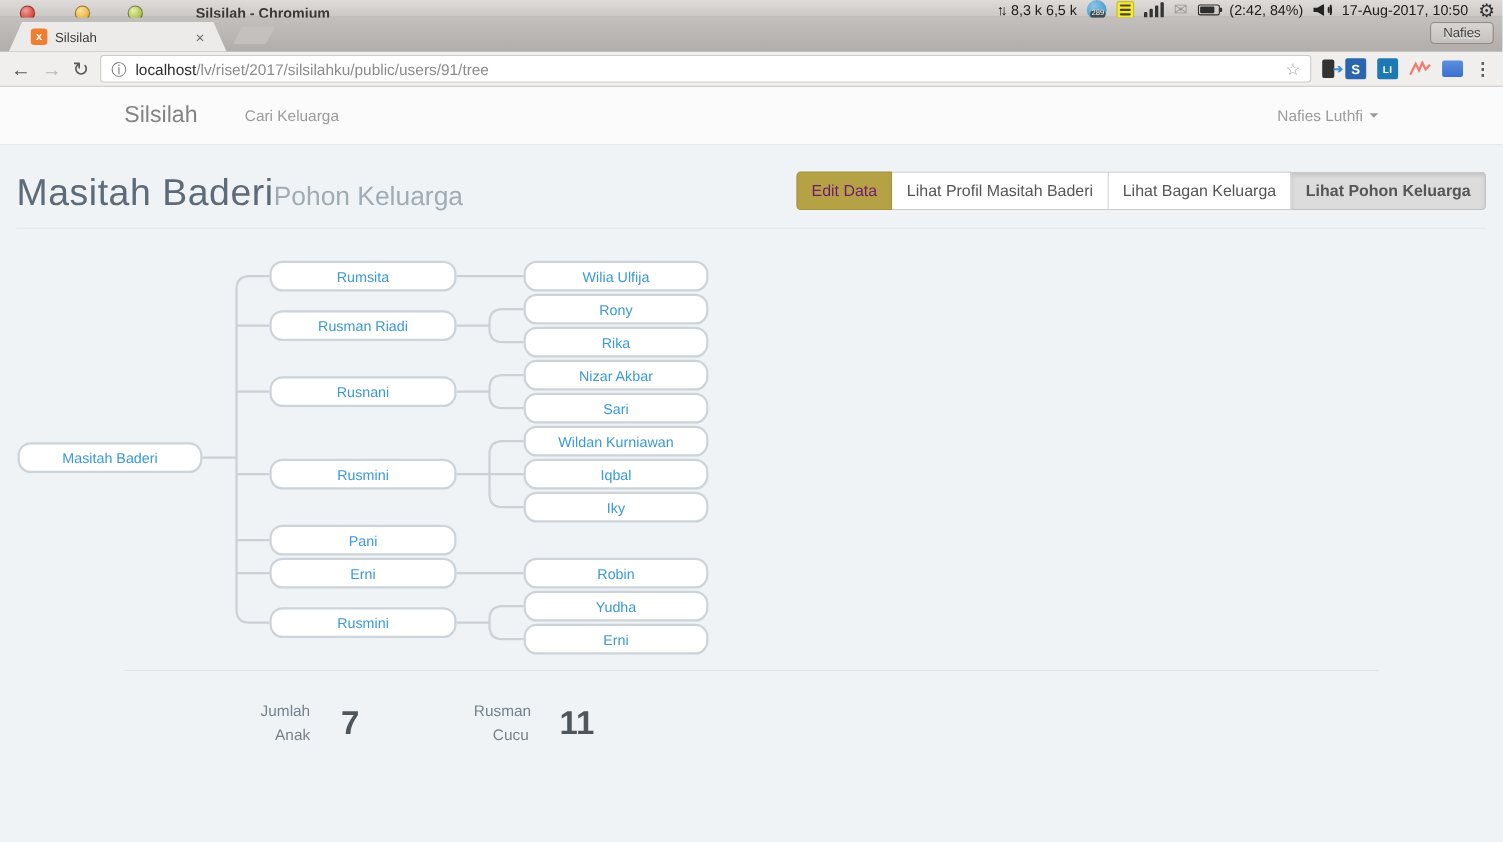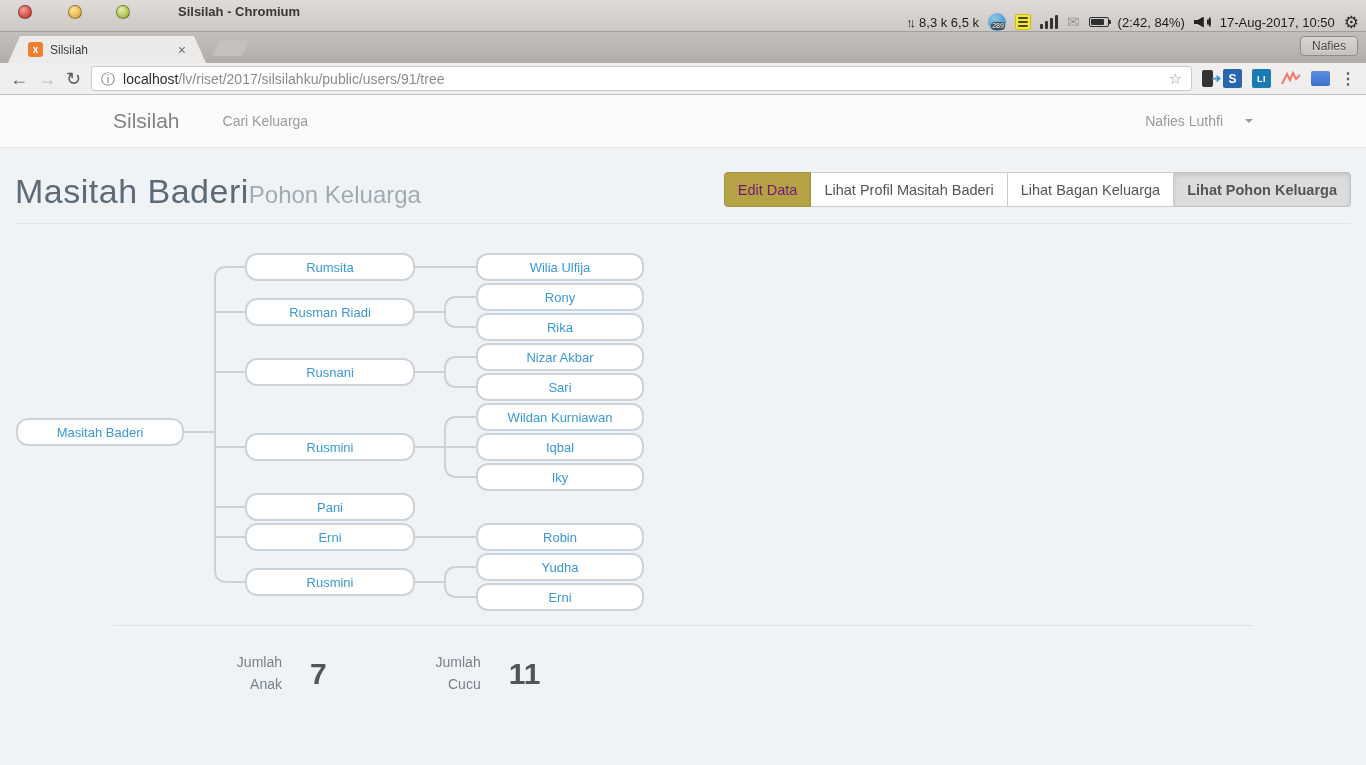--- a/index.html
+++ b/index.html
@@ -5,23 +5,23 @@
   * { box-sizing: border-box; }
   html,body { margin:0; padding:0; }
   body {
     width:1366px; height:765px; overflow:hidden;
     font-family:"Liberation Sans", sans-serif;
     background:#f0f3f6;
   }
 
   
   .os-bar{
-    height:32px; background:linear-gradient(#dedbd8,#cbc8c5);
+    height:16px; background:linear-gradient(#dedbd8,#cbc8c5);
     border-bottom:1px solid #a19e9b;
-    display:flex; align-items:flex-end; position:relative;
+    display:flex; align-items:flex-start; position:relative;
     font-size:13px; color:#1d1d1d;
   }
   .win-dot{ position:absolute; top:5px; width:14px; height:14px; border-radius:50%; border:1px solid rgba(0,0,0,.35); }
   .dot-close{ left:18px;  background:radial-gradient(circle at 35% 30%, #f0a09a, #d9534a 60%, #a83a33); }
   .dot-min  { left:68px;  background:radial-gradient(circle at 35% 30%, #fbe3a0, #edb94e 60%, #c08f2c); }
   .dot-max  { left:116px; background:radial-gradient(circle at 35% 30%, #e5f0b0, #b3c65a 60%, #85993a); }
   .os-title{ position:absolute; left:178px; top:4px; font-weight:bold; color:#3a3835; }
   .tray{ margin-left:auto; display:flex; align-items:center; gap:9px; padding-right:7px; }
   .tray-net{ display:flex; align-items:center; }
   .net-arrows{ font-weight:bold; letter-spacing:-3px; margin-right:6px; color:#111; }
@@ -81,21 +81,21 @@
   .ext-li{ background:#1d79b4; font-size:9px; letter-spacing:.5px; }
   .ext-blue{ width:19px; height:15px; border-radius:2px; background:linear-gradient(#5b8fe0,#3a6fd0); }
   .kebab{ color:#5f5f5f; font-size:16px; font-weight:bold; }
 
   
   .page{ height:678px; background:#f0f3f6; }
   .navbar{ height:53px; background:#fbfbfb; border-bottom:1px solid #e7e7e7; display:flex; align-items:center; }
   .nav-inner{ width:1140px; margin:0 auto; display:flex; align-items:center; }
   .brand{ font-size:21px; color:#838383; }
   .nav-link{ font-size:14px; color:#9b9b9b; margin-left:43px; }
-  .user-menu{ margin-left:auto; font-size:14px; color:#9b9b9b; display:flex; align-items:center; gap:22px; }
+  .user-menu{ margin-left:auto; font-size:14px; color:#9b9b9b; display:flex; align-items:center; gap:6px; }
   .caret-down{ width:0; height:0; border-left:4px solid transparent; border-right:4px solid transparent; border-top:4px solid #9b9b9b; }
 
   .page-header{ position:relative; padding:24px 15px 0 15px; }
   .title-row{ display:flex; align-items:baseline; }
   .page-title{ font-size:34px; font-weight:400; color:#5c6b77; letter-spacing:.5px; }
   .page-subtitle{ font-size:24px; color:#a0acb4; margin-left:0; }
   .header-rule{ border:none; border-top:1px solid #e3e6e9; margin:12px 0 0 0; }
 
   .btn-group{ position:absolute; right:15px; top:24px; display:inline-flex; }
   .btn{ height:35px; padding:0 13px; font-size:14.5px; display:flex; align-items:center; border:1px solid #ccc; background:#fff; color:#555; border-left-width:0; }
@@ -282,18 +282,18 @@
   </div>
 
   <hr class="content-rule">
 
   <div class="stats">
     <div class="stat-group">
       <div class="stat-label">Jumlah Anak</div>
       <div class="stat-value">7</div>
     </div>
     <div class="stat-group second">
-      <div class="stat-label">Jumlah Cucu</div>
+      <div class="stat-label">Rusman Cucu</div>
       <div class="stat-value">11</div>
     </div>
   </div>
 
 </div>
 
 </body></html>

